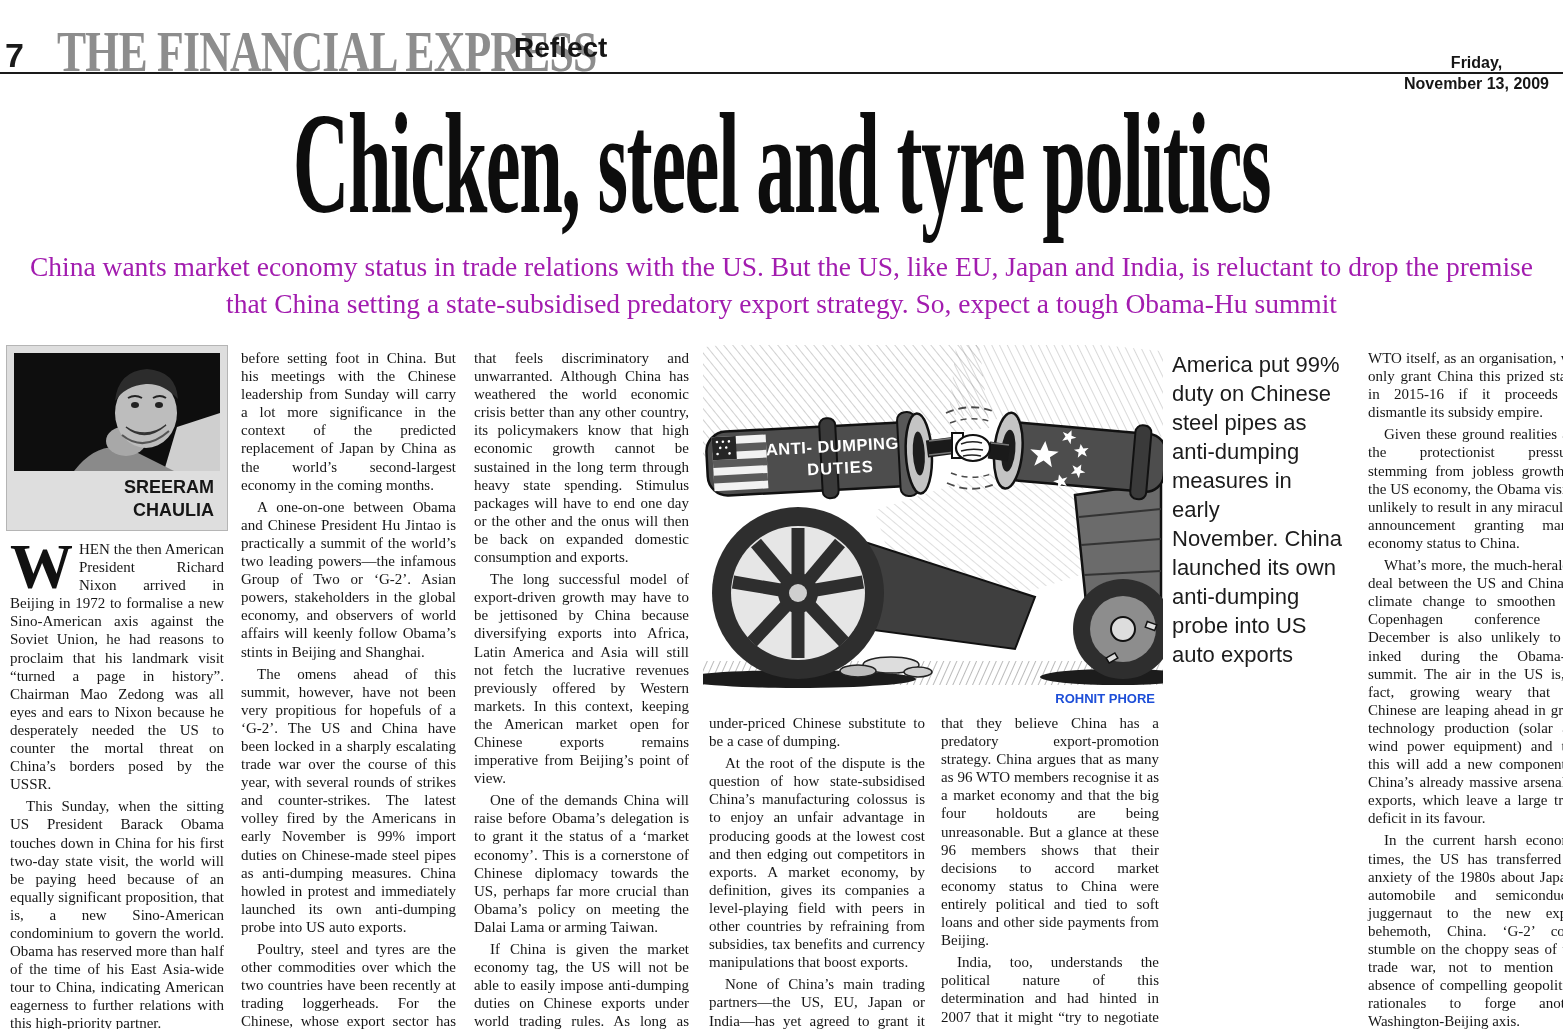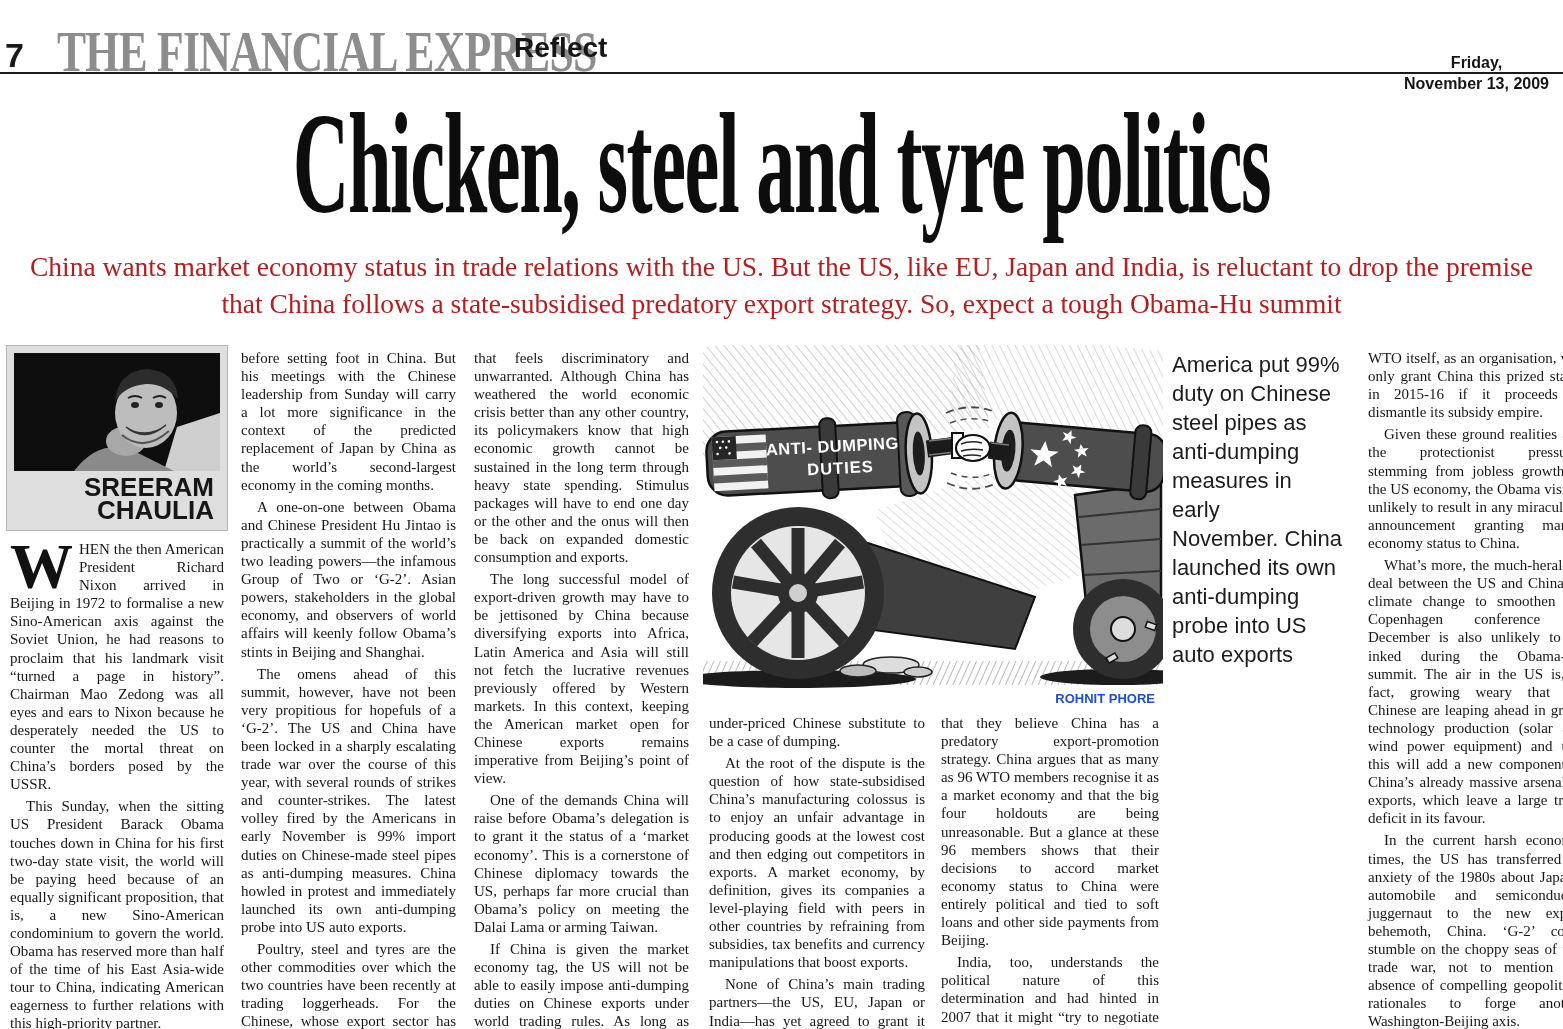--- a/index.html
+++ b/index.html
@@ -17,36 +17,36 @@
              font-weight:bold; font-size:28px; color:#161616; }
   .dateblock { position:absolute; right:14px; top:8px; text-align:center;
                font-family:"Liberation Sans",sans-serif; font-weight:bold;
                font-size:16px; line-height:21px; color:#161616;margin-top:44px; }
   .rule { position:absolute; left:0; top:72px; width:1563px; height:2px; background:#1a1a1a; }
   
   .headline { position:absolute; left:0; top:104px; width:1563px; text-align:center; line-height:120px; }
   .headline span { display:inline-block; font-weight:bold; font-size:106px; white-space:nowrap;
                    transform:scale(0.74,1.36); transform-origin:center; letter-spacing:-2px; color:#0d0d0d; }
   .subhead { position:absolute; left:0; top:248px; width:1563px; text-align:center;
-             font-size:27.5px; line-height:37px; color:#b91c1c; }
+             font-size:27.5px; line-height:37px; color:#a21caf; }
   
   .col { position:absolute; top:345px; width:223px; }
   #col1 { left:6px; width:222px; }
   #col2 { left:237px; }
   #col3 { left:470px; }
   #col4 { left:705px; top:710px; width:224px; }
   #col5 { left:937px; top:710px; width:226px; }
   #col6 { left:1364px; width:224px; }
   .para { margin:4px; font-size:15px; line-height:18.1px; text-align:justify; }
   .para.indent { text-indent:16px; }
   .dropcap { float:left; font-size:63px; line-height:50px; font-weight:bold; margin:2px 6px 0 0; color:#111; }
   
   .authorbox { background:#dedede; border:1px solid #b5b5b5; padding:7px 7px 6px 7px; margin-bottom:9px; }
   .authorbox svg { display:block; }
-  .authorname { font-family:"Liberation Sans",sans-serif; font-weight:bold; font-size:26px;
+  .authorname { font-family:"Liberation Sans",sans-serif; font-weight:bold; font-size:18px;
                 line-height:23px; text-align:right; padding:5px 6px 2px 0; color:#161616; }
   
   .pullquote { position:absolute; left:1172px; top:350px; width:170px;
                font-family:"Liberation Sans",sans-serif; font-size:22px; line-height:29px;
                color:#1c1c1c; white-space:pre-line; }
   
   .cartoon { position:absolute; left:703px; top:345px; width:460px; height:345px; }
   .cartoon-credit { position:absolute; left:703px; top:691px; width:452px; text-align:right;
                     font-family:"Liberation Sans",sans-serif; font-weight:bold; font-size:13px; color:#1d4ed8; }
 </style>
@@ -60,21 +60,21 @@
   <div class="section">Reflect</div>
   <div class="dateblock">
     <div>Friday,</div>
     <div>November 13, 2009</div>
   </div>
   <div class="rule"></div>
 
   <div class="headline"><span>Chicken, steel and tyre politics</span></div>
   <div class="subhead">
     <div>China wants market economy status in trade relations with the US. But the US, like EU, Japan and India, is reluctant to drop the premise</div>
-    <div>that China follows a state-subsidised predatory export strategy. So, expect a tough Obama-Hu summit</div>
+    <div>that China setting a state-subsidised predatory export strategy. So, expect a tough Obama-Hu summit</div>
   </div>
 
   <div class="col" id="col1">
     <div class="authorbox">
       <svg width="206" height="118" viewBox="0 0 206 118">
         <rect width="206" height="118" fill="#0e0e0e"></rect>
         <polygon points="150,118 163,74 206,60 206,118" fill="#cfcfcf"></polygon>
         <path d="M60,118 Q86,84 120,98 L160,118 Z" fill="#8a8a8a"></path>
         <ellipse cx="112" cy="88" rx="20" ry="15" fill="#a8a8a8"></ellipse>
         <ellipse cx="132" cy="60" rx="31" ry="35" fill="#bdbdbd"></ellipse>

